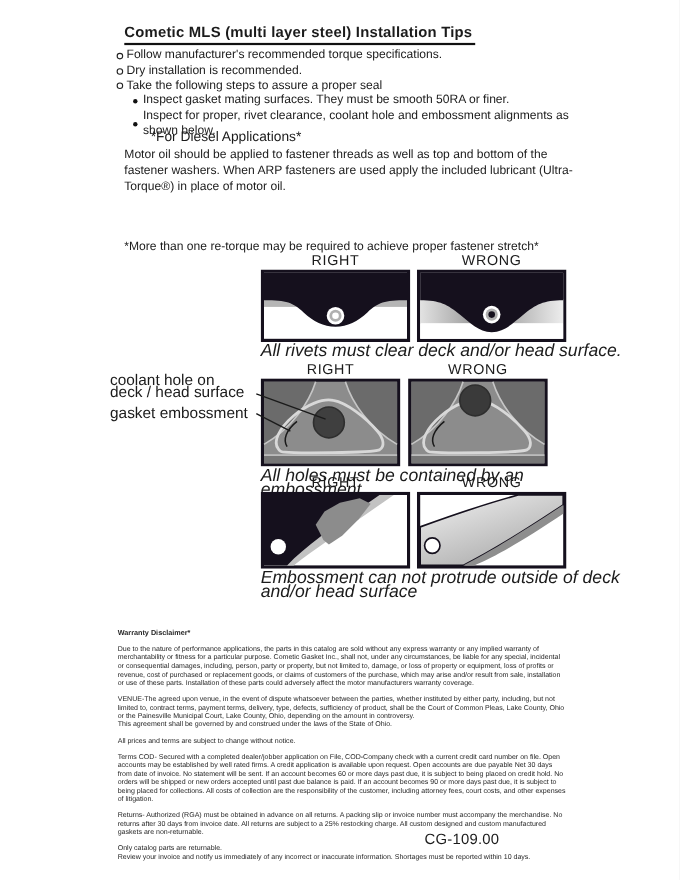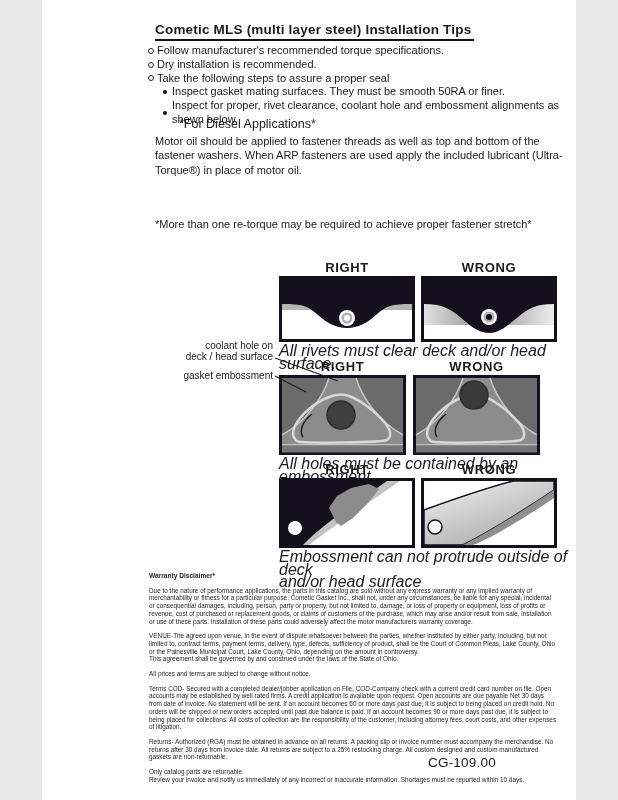--- a/index.html
+++ b/index.html
@@ -1,17 +1,17 @@
 <!DOCTYPE html>
 <html><head>
 <meta charset="utf-8">
 <style>
   html,body{margin:0;padding:0;background:#e8e8e8;}
   .page{
-    position:relative;width:534px;height:800px;background:#ffffff;
+    position:relative;width:618px;height:800px;background:#ffffff;
     font-family:"Liberation Sans", sans-serif;color:#1b1b1b;overflow:hidden;
     margin:0 auto;
   }
   
   .abs{position:absolute;}
   .doc-title{
     left:113px;top:22px;font-size:13.5px;font-weight:bold;letter-spacing:.2px;
     border-bottom:2px solid #111;padding:0 3px 2px 0;display:inline-block;
   }
   .bullets{left:106px;top:44px;width:420px;font-size:11px;}
@@ -26,30 +26,30 @@
   .p2{top:170px;}
   .p3{top:217px;}
   
   .diag{left:237px;}
   .d1{top:229px;}
   .d2{top:328px;}
   .d3{top:431px;}
   .hd-row{display:flex;}
   .hd-row.g6{gap:6px;}
   .hd-row.g7{gap:7px;}
-  .hd{font-size:13px;font-weight:bold;letter-spacing:.6px;text-align:center;line-height:15px;margin-top:31px;}
+  .hd{font-size:13px;font-weight:normal;letter-spacing:.6px;text-align:center;line-height:15px;}
   .hd.w136{width:136px;}
   .hd.w127{width:127px;}
   .box-row{display:flex;margin-top:1px;}
   .box-row.g6{gap:6px;}
   .box-row.g7{gap:7px;}
   .caption{font-size:16px;line-height:12.5px;margin-top:3px;white-space:pre-line;font-style:italic;}
   .caption.center{text-align:left;}
   .callout{
-    width:131px;text-align:right;font-size:10px;line-height:11.2px;white-space:pre-line;
+    width:131px;text-align:left;font-size:14px;line-height:11.2px;white-space:pre-line;
   }
   .co1{left:100px;top:340px;}
   .co2{left:100px;top:370px;}
   .leaders{left:100px;top:336px;width:220px;height:70px;pointer-events:none;z-index:5;}
   
   .warranty{left:107px;top:572px;width:408px;font-size:6.4px;line-height:7.7px;color:#262626;}
   .warranty .wh{font-weight:bold;font-size:6.6px;}
   .warranty p{margin:0 0 7px 0;white-space:pre-line;}
   .pagenum{left:386px;top:755px;font-size:13.5px;letter-spacing:.2px;text-align:center;}
 </style>

